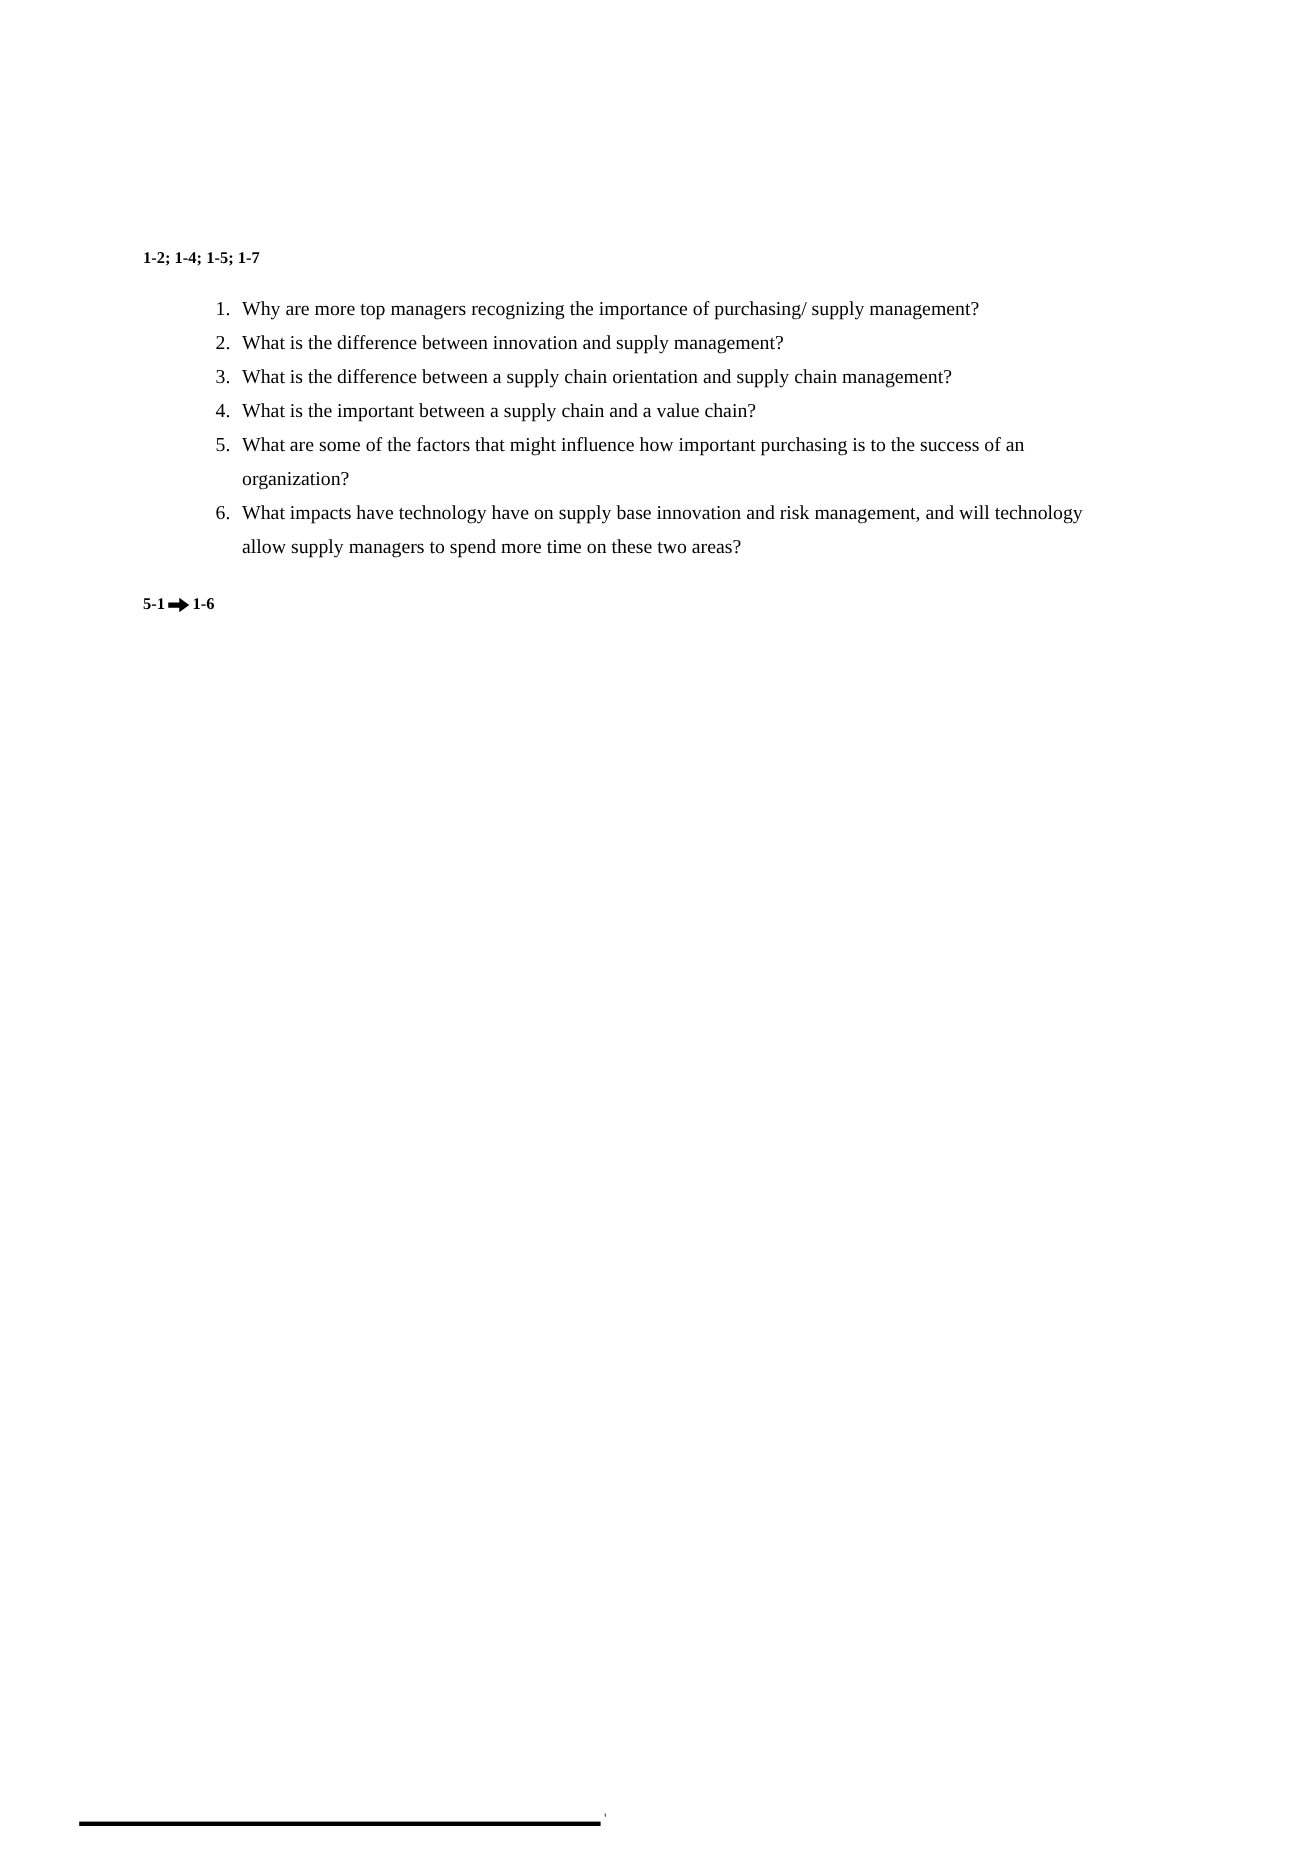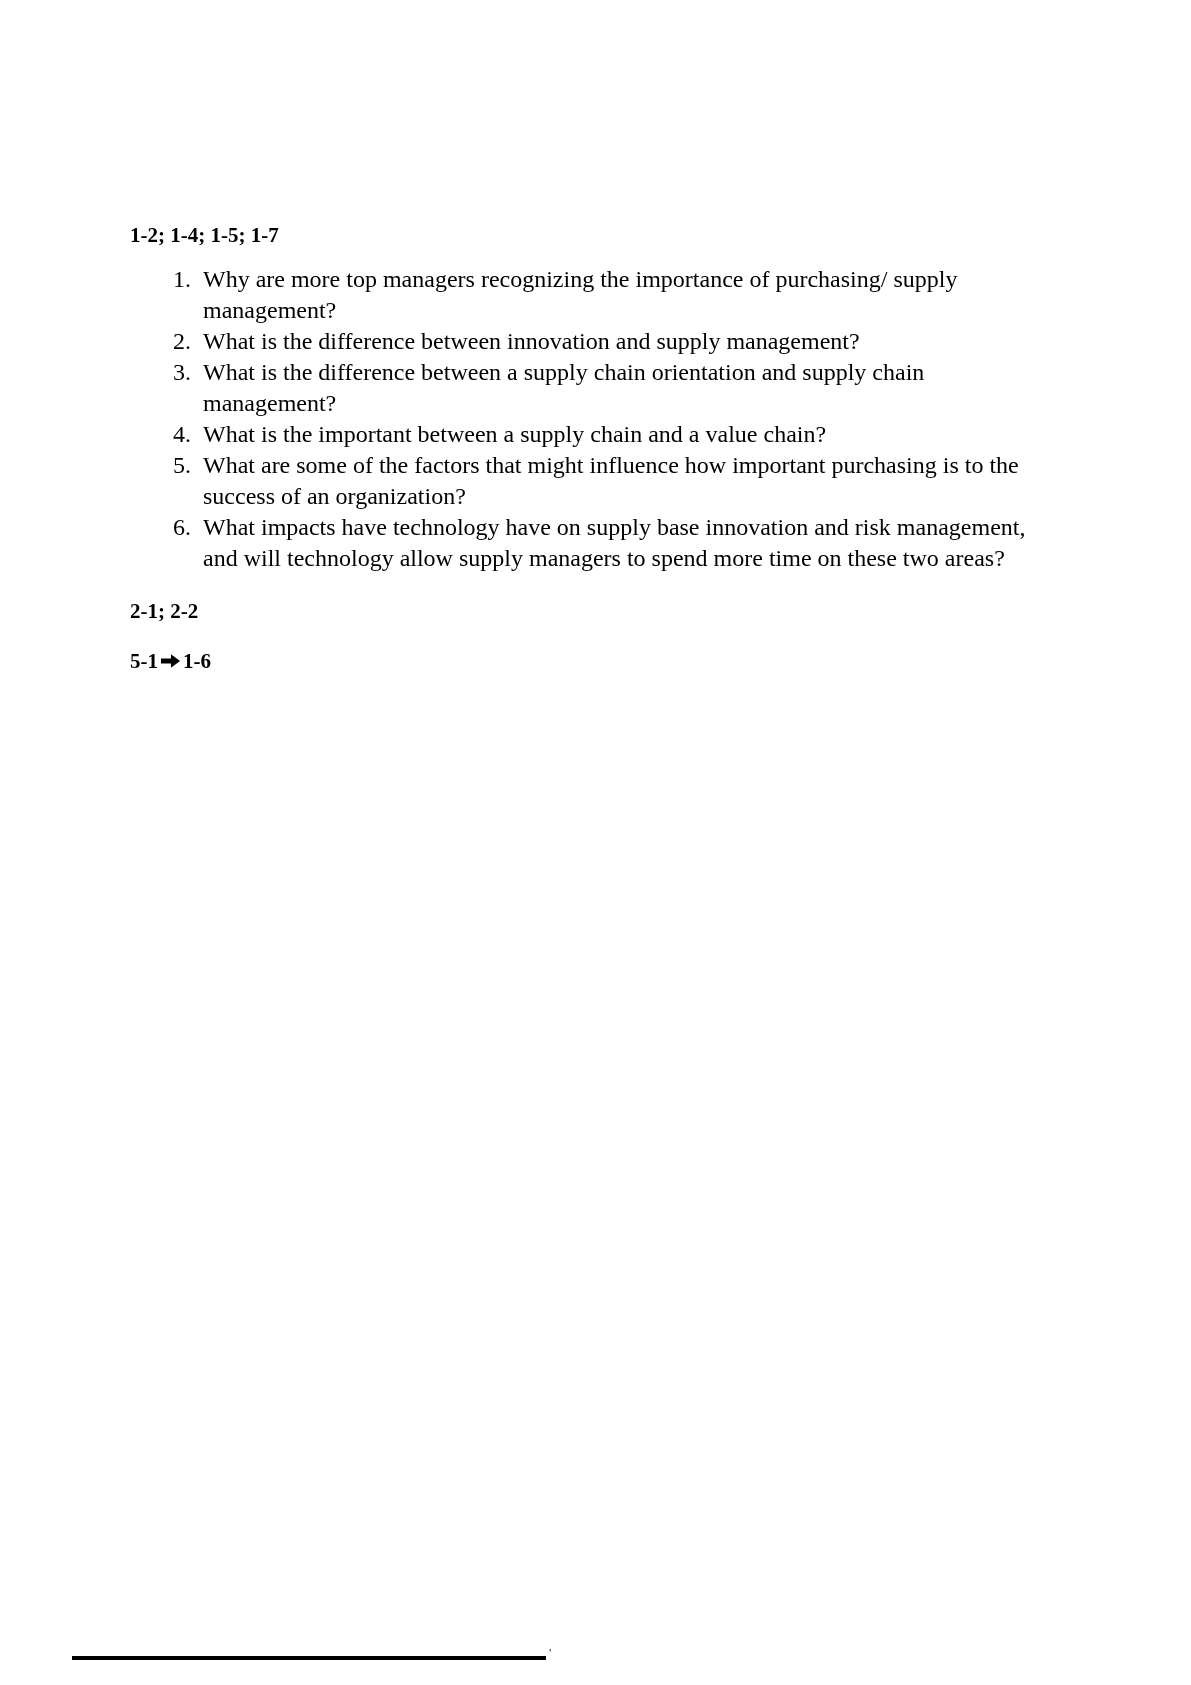--- a/index.html
+++ b/index.html
@@ -13,32 +13,32 @@
     height: 1685px;
     background: #ffffff;
     color: #000000;
     font-family: "Liberation Serif", serif;
     overflow: hidden;
   }
   .content {
     padding: 222px 160px 0 130px;
   }
   .heading {
-    font-size: 21px;
+    font-size: 15px;
     font-weight: bold;
     line-height: 26px;
     margin: 0 0 16px 0;
   }
   section + section .heading {
     margin-top: 24px;
   }
   ol.question-list {
-    margin: 0;
+    margin: 17px;
     padding: 0 0 0 67px;
-    font-size: 24px;
+    font-size: 18px;
     line-height: 31px;
     list-style: decimal;
   }
   ol.question-list li {
     padding-left: 6px;
     margin: 0;
   }
   .arrow-heading {
     display: flex;
     align-items: center;
@@ -81,21 +81,20 @@
         <li>Why are more top managers recognizing the importance of purchasing/ supply management?</li>
         <li>What is the difference between innovation and supply management?</li>
         <li>What is the difference between a supply chain orientation and supply chain management?</li>
         <li>What is the important between a supply chain and a value chain?</li>
         <li>What are some of the factors that might influence how important purchasing is to the success of an organization?</li>
         <li>What impacts have technology have on supply base innovation and risk management, and will technology allow supply managers to spend more time on these two areas?</li>
       </ol>
     </section>
 
     <section>
-      <h2 class="heading">2-1; 2-2</h2>
     </section>
 
     <section>
       <h2 class="heading arrow-heading">
         <span>5-1</span>
         <span class="arrow">
           <svg width="21" height="16" viewBox="0 0 22 16" xmlns="http://www.w3.org/2000/svg">
             <path d="M1 5.5 H11.5 V1 L21 8 L11.5 15 V10.5 H1 Z" fill="#000000"></path>
           </svg>
         </span>

